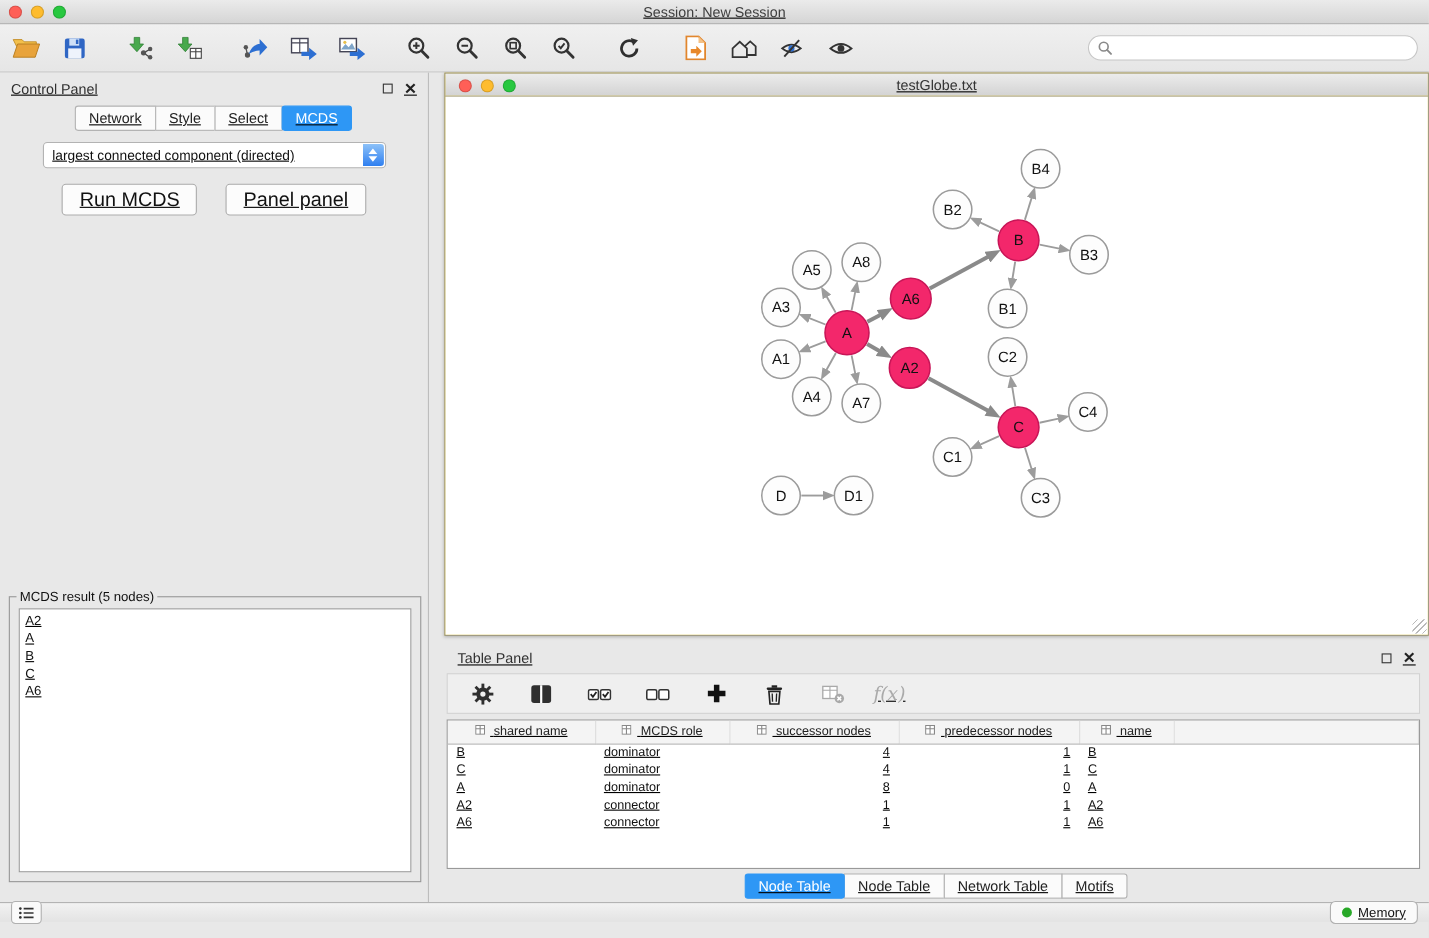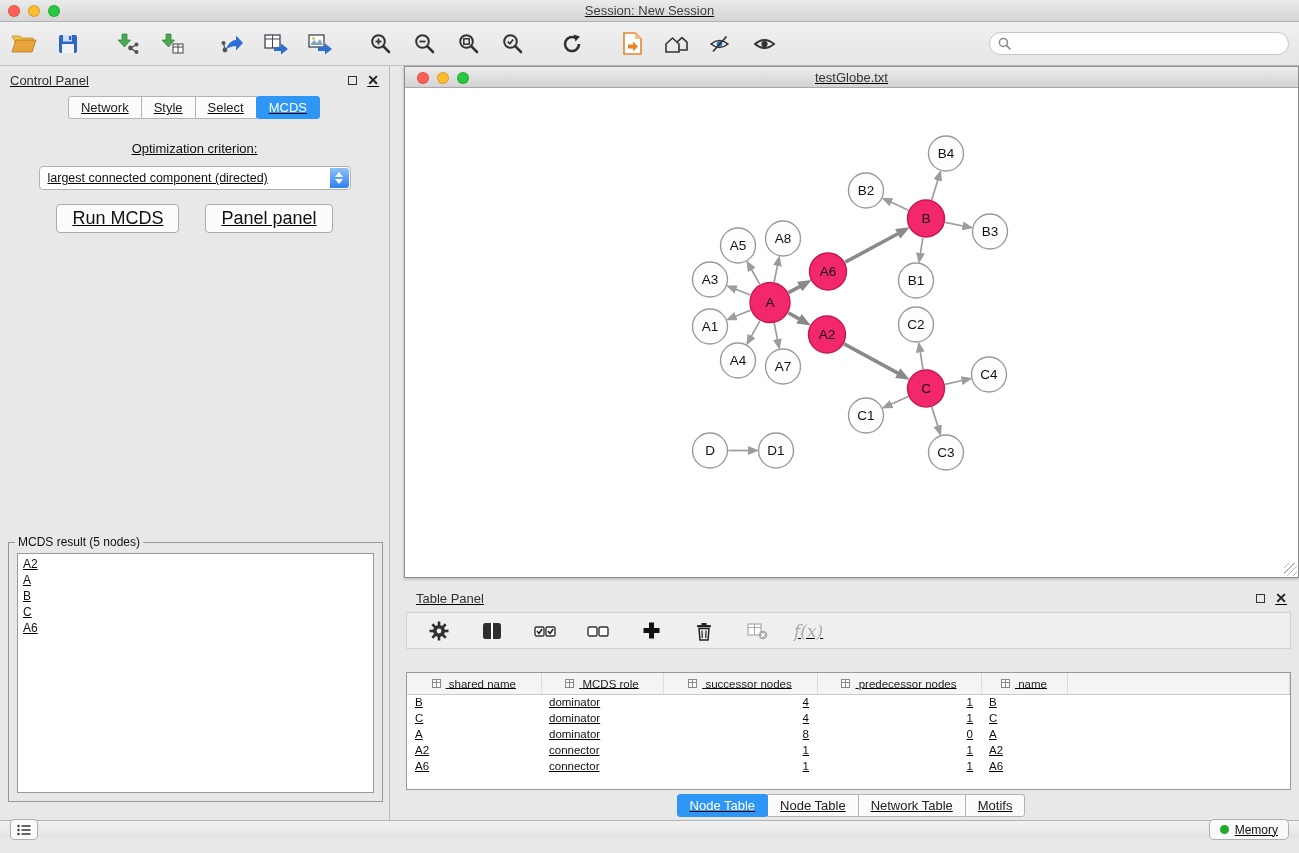--- a/index.html
+++ b/index.html
@@ -66,21 +66,21 @@
   .net-canvas svg { width: 100%; height: 100%; display: block; }
   .resize-grip { position: absolute; right: 1px; bottom: 1px; width: 13px; height: 13px;
     background: repeating-linear-gradient(135deg, transparent 0 3px, #b9b9b9 3px 4px); }
 
   
   .table-panel { flex: 1; margin-top: 7px; display: flex; flex-direction: column; background: #e8e8e8; }
   .tp-header { height: 26px; display: flex; align-items: center; padding: 0 12px 0 12px; position: relative; }
   .tp-title { font-size: 13px; color: #303030; }
   .tp-toolbar { height: 37px; margin: 1px 8px 0 2px; background: #efefef; border: 1px solid #d2d2d2;
     display: flex; align-items: center; gap: 21px; padding: 0 16px; }
-  .tp-table-wrap { flex: 1; margin: 23px 8px 0 2px; background: #fff; border: 1px solid #999; overflow: hidden; }
+  .tp-table-wrap { flex: 1; margin: 5px 8px 0 2px; background: #fff; border: 1px solid #999; overflow: hidden; }
   table.data { width: 100%; border-collapse: collapse; table-layout: fixed; }
   table.data th { background: #f4f4f4; border-right: 1px solid #dcdcdc; border-bottom: 1px solid #c9c9c9;
     font-weight: normal; font-size: 11.5px; color: #222; height: 21px; padding: 0 4px; white-space: nowrap; overflow: hidden; }
   table.data th .hlabel { vertical-align: middle; }
   table.data th .hicon { display: inline-block; margin-right: 5px; vertical-align: middle; }
   table.data td { font-size: 11.5px; color: #111; height: 16px; padding: 0 8px; white-space: nowrap; overflow: hidden; }
   td.c0, td.c1, td.c4 { text-align: left; }
   td.c2, td.c3 { text-align: right; padding-right: 14px; }
   .tp-tabs { height: 30px; display: flex; justify-content: center; align-items: center; }
 
@@ -271,21 +271,20 @@
           <span class="close-x">✕</span>
         </span>
       </div>
       <div class="cp-tabs">
         <div class="seg-tab">Network</div>
         <div class="seg-tab">Style</div>
         <div class="seg-tab">Select</div>
         <div class="seg-tab active">MCDS</div>
       </div>
 
-      <div class="opt-label">Optimization criterion:</div>
 
       <div class="dropdown">
         <span>largest connected component (directed)</span>
         <span class="stepper">
           <span class="tri-up"></span>
             <span class="tri-down"></span>
         </span>
       </div>
 
       <div class="cp-buttons">

